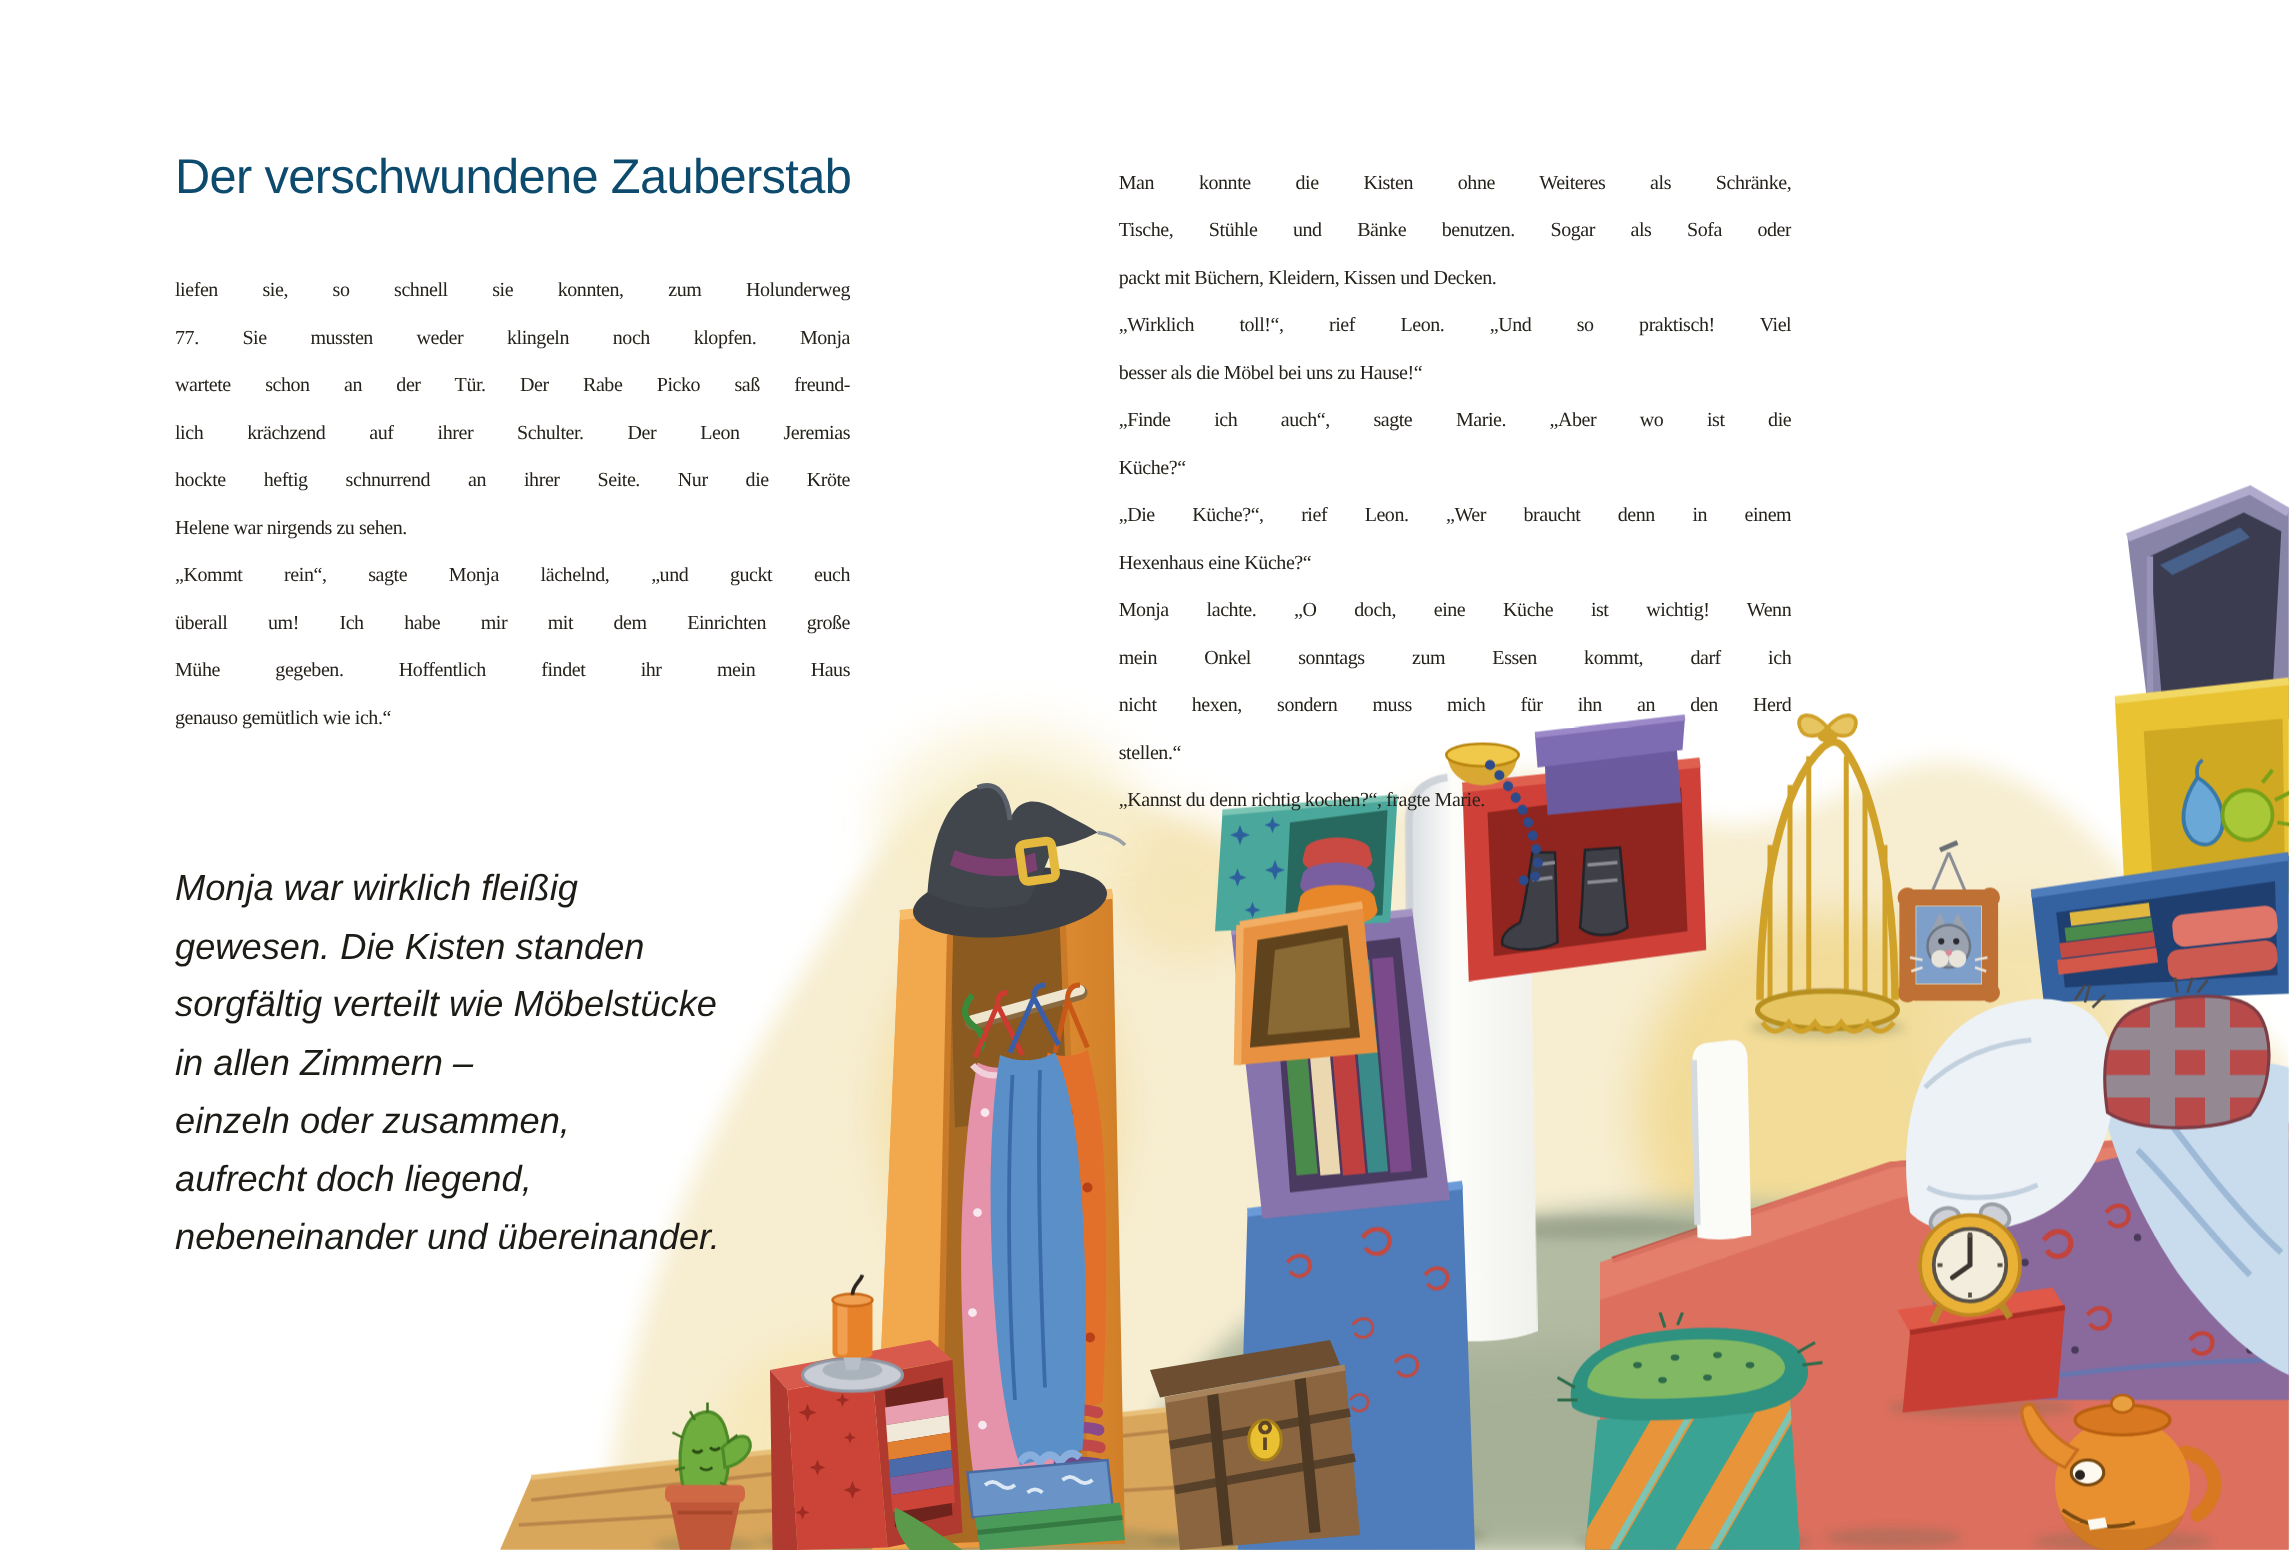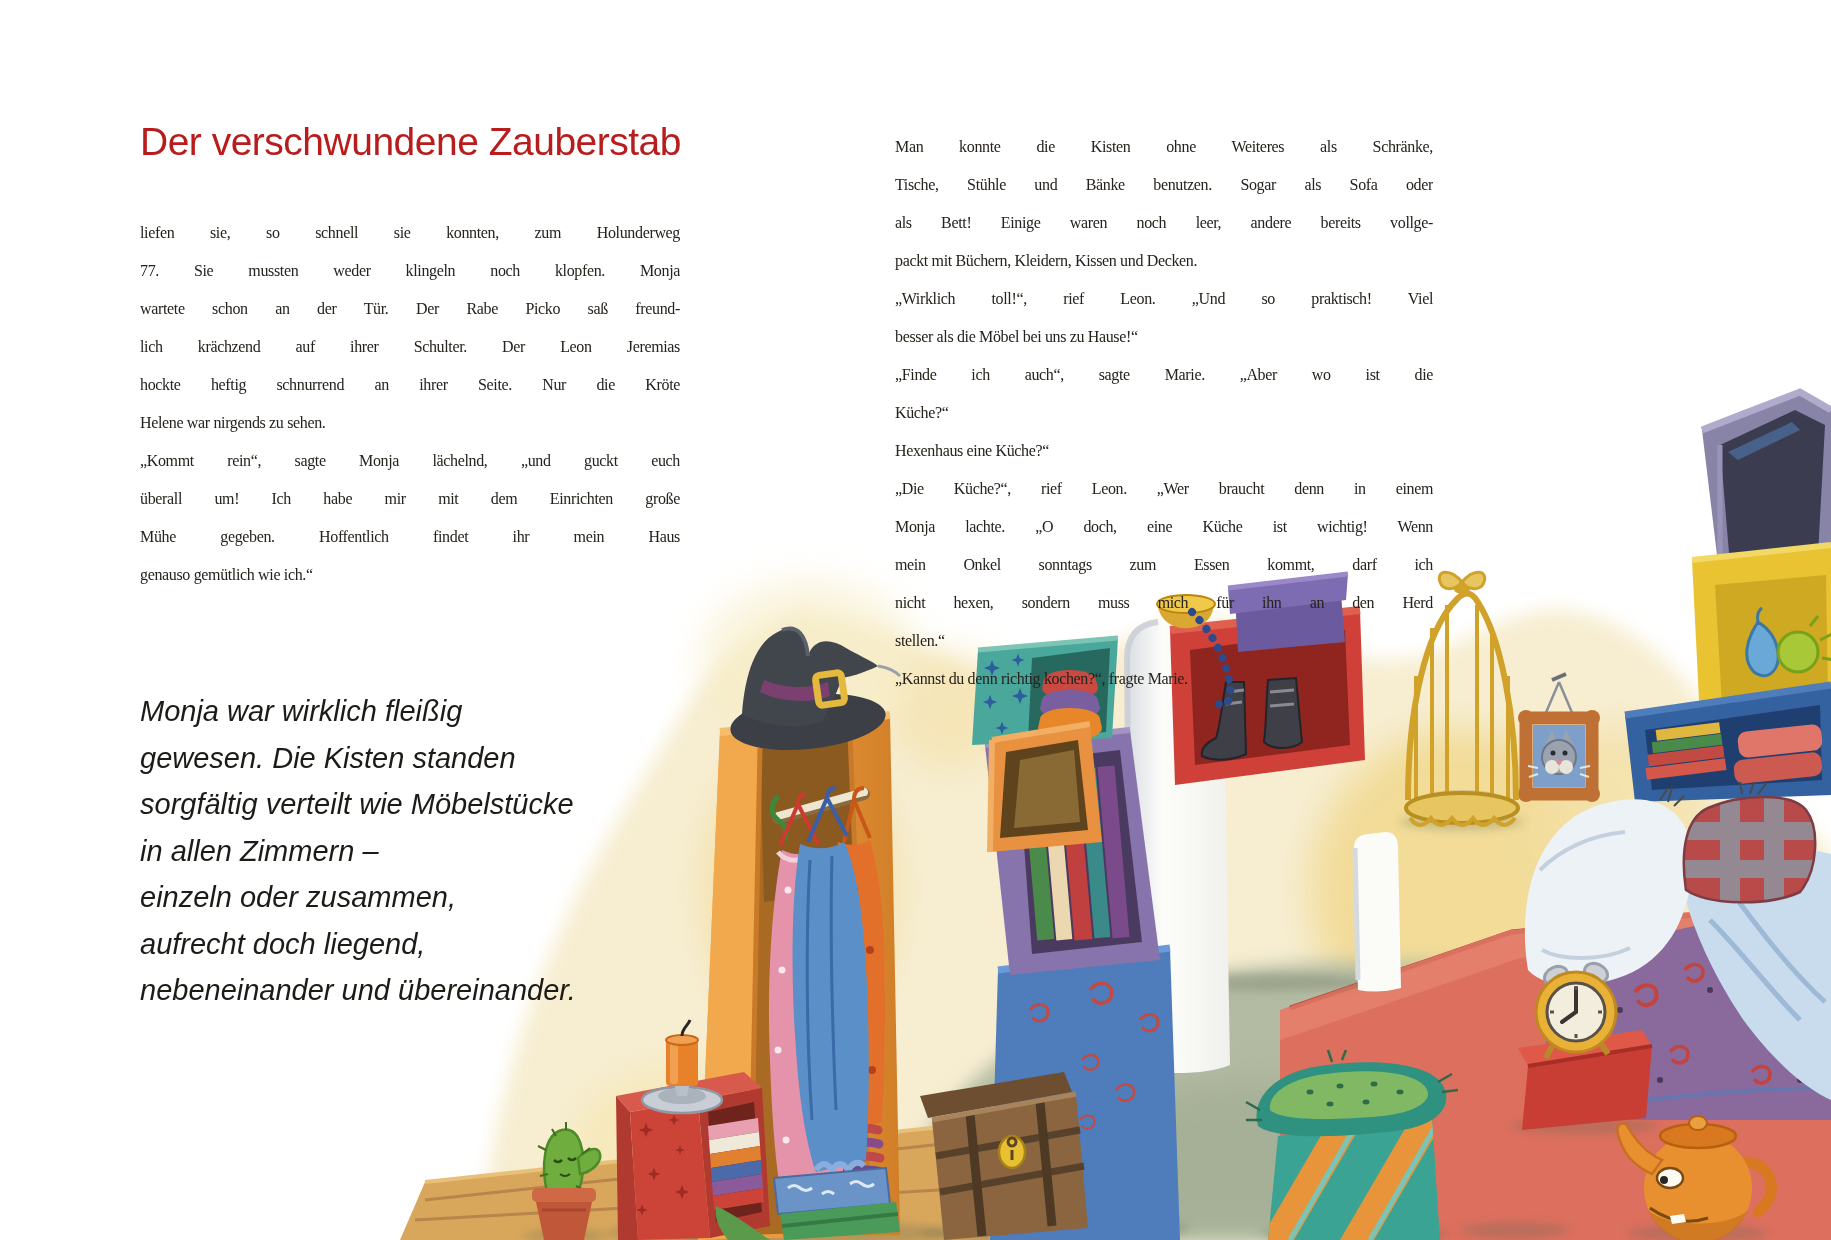--- a/index.html
+++ b/index.html
@@ -1,20 +1,20 @@
 <!DOCTYPE html>
 <html><head>
 <meta charset="utf-8">
 <style>
   html,body{margin:0;padding:0;background:#ffffff;}
   .page{position:relative;width:1831px;height:1240px;background:#ffffff;overflow:hidden;
         font-family:"Liberation Serif",serif;}
   .title{position:absolute;left:140px;top:120px;width:700px;
          font-family:"Liberation Sans",sans-serif;font-size:39px;letter-spacing:-0.5px;
-         color:#b91c1c;z-index:2;}
+         color:#0c4a6e;z-index:2;}
   .serif-col{position:absolute;font-size:16px;letter-spacing:-0.35px;color:#26221c;z-index:2;}
   .col-left{left:140px;top:214px;width:540px;}
   .col-right{left:895px;top:128px;width:538px;}
   .bline{height:38px;line-height:38px;text-align:justify;text-align-last:justify;overflow:hidden;}
   .bline.plast{text-align-last:left;}
   .reader{position:absolute;left:140px;top:688px;width:600px;z-index:2;
           font-family:"Liberation Sans",sans-serif;font-size:29px;color:#1d1b16;font-style:italic;}
   .rline{height:46.5px;line-height:46.5px;white-space:nowrap;overflow:hidden;}
   .illo{position:absolute;left:330px;top:330px;width:1501px;height:910px;z-index:1;}
 </style>
@@ -44,28 +44,27 @@
       <div class="rline">sorgfältig verteilt wie Möbelstücke</div>
       <div class="rline">in allen Zimmern –</div>
       <div class="rline">einzeln oder zusammen,</div>
       <div class="rline">aufrecht doch liegend,</div>
       <div class="rline">nebeneinander und übereinander.</div>
     </div>
 
   <div class="serif-col col-right">
       <div class="bline">Man konnte die Kisten ohne Weiteres als Schränke,</div>
       <div class="bline">Tische, Stühle und Bänke benutzen. Sogar als Sofa oder</div>
-      <div class="bline">als Bett! Einige waren noch leer, andere bereits vollge-</div>
       <div class="bline plast">packt mit Büchern, Kleidern, Kissen und Decken.</div>
       <div class="bline">„Wirklich toll!“, rief Leon. „Und so praktisch! Viel</div>
       <div class="bline plast">besser als die Möbel bei uns zu Hause!“</div>
       <div class="bline">„Finde ich auch“, sagte Marie. „Aber wo ist die</div>
       <div class="bline plast">Küche?“</div>
+      <div class="bline">„Die Küche?“, rief Leon. „Wer braucht denn in einem</div>
       <div class="bline plast">Hexenhaus eine Küche?“</div>
-      <div class="bline">„Die Küche?“, rief Leon. „Wer braucht denn in einem</div>
       <div class="bline">Monja lachte. „O doch, eine Küche ist wichtig! Wenn</div>
       <div class="bline">mein Onkel sonntags zum Essen kommt, darf ich</div>
       <div class="bline">nicht hexen, sondern muss mich für ihn an den Herd</div>
       <div class="bline plast">stellen.“</div>
       <div class="bline plast">„Kannst du denn richtig kochen?“, fragte Marie.</div>
     </div>
 
   <svg class="illo" viewBox="0 0 1501 910" xmlns="http://www.w3.org/2000/svg">
     <defs>
       <filter id="soft" x="-20%" y="-20%" width="140%" height="140%">

